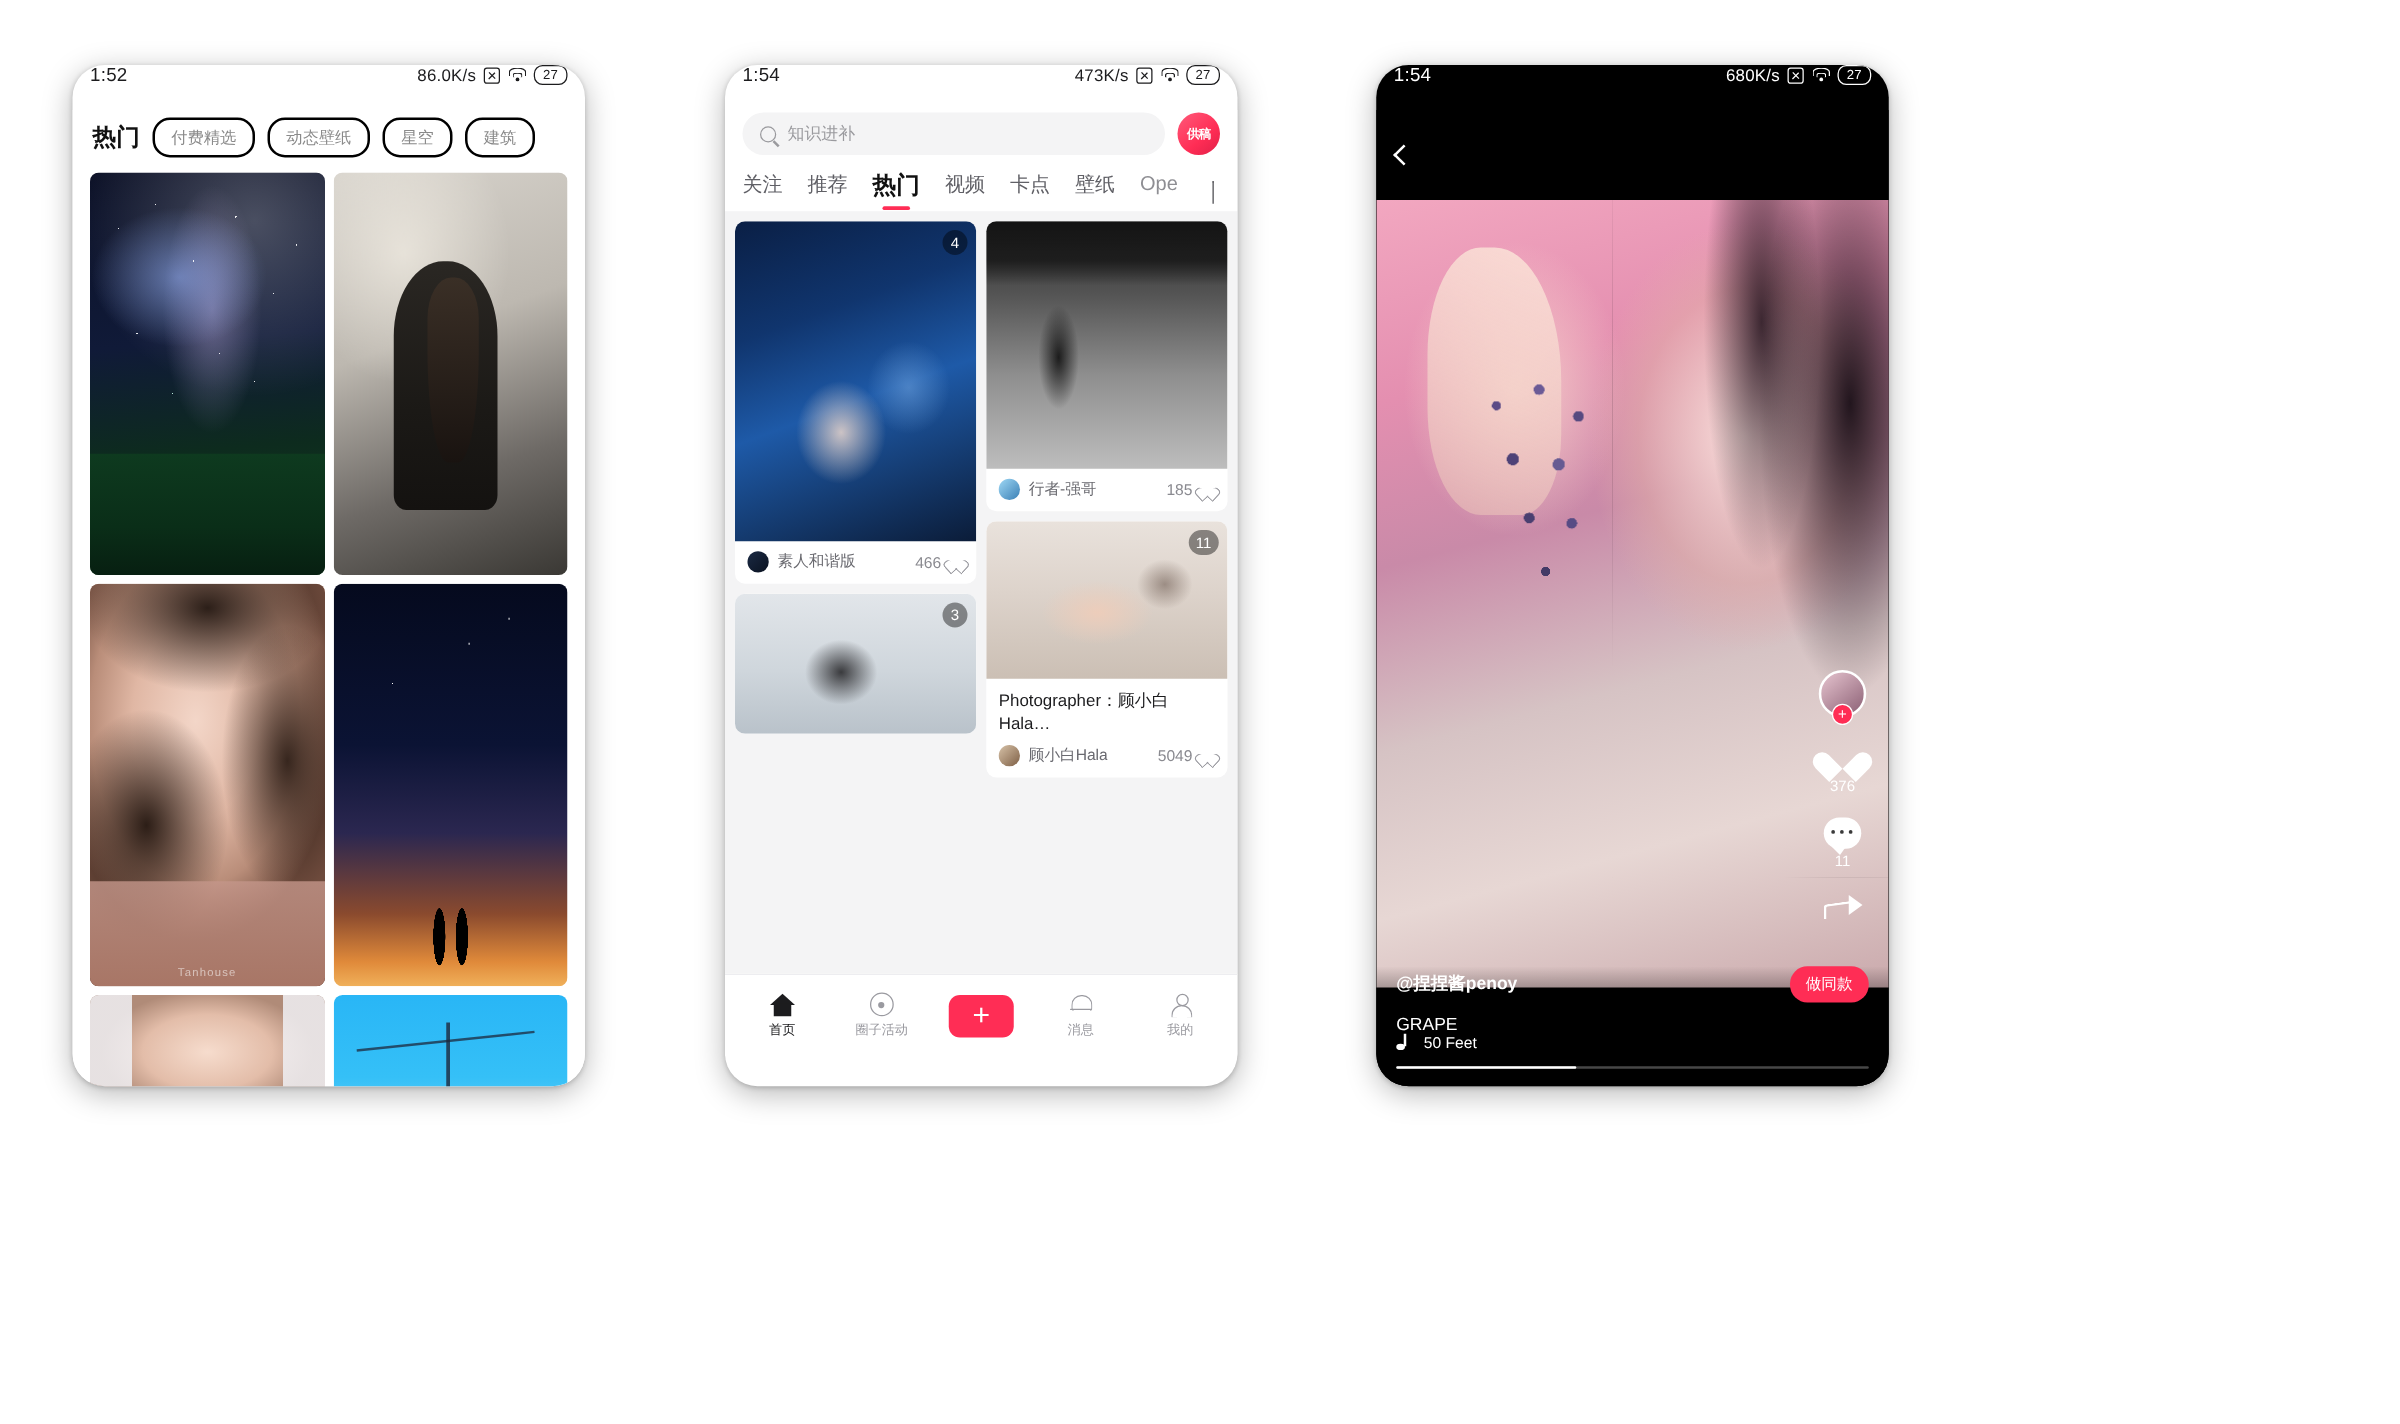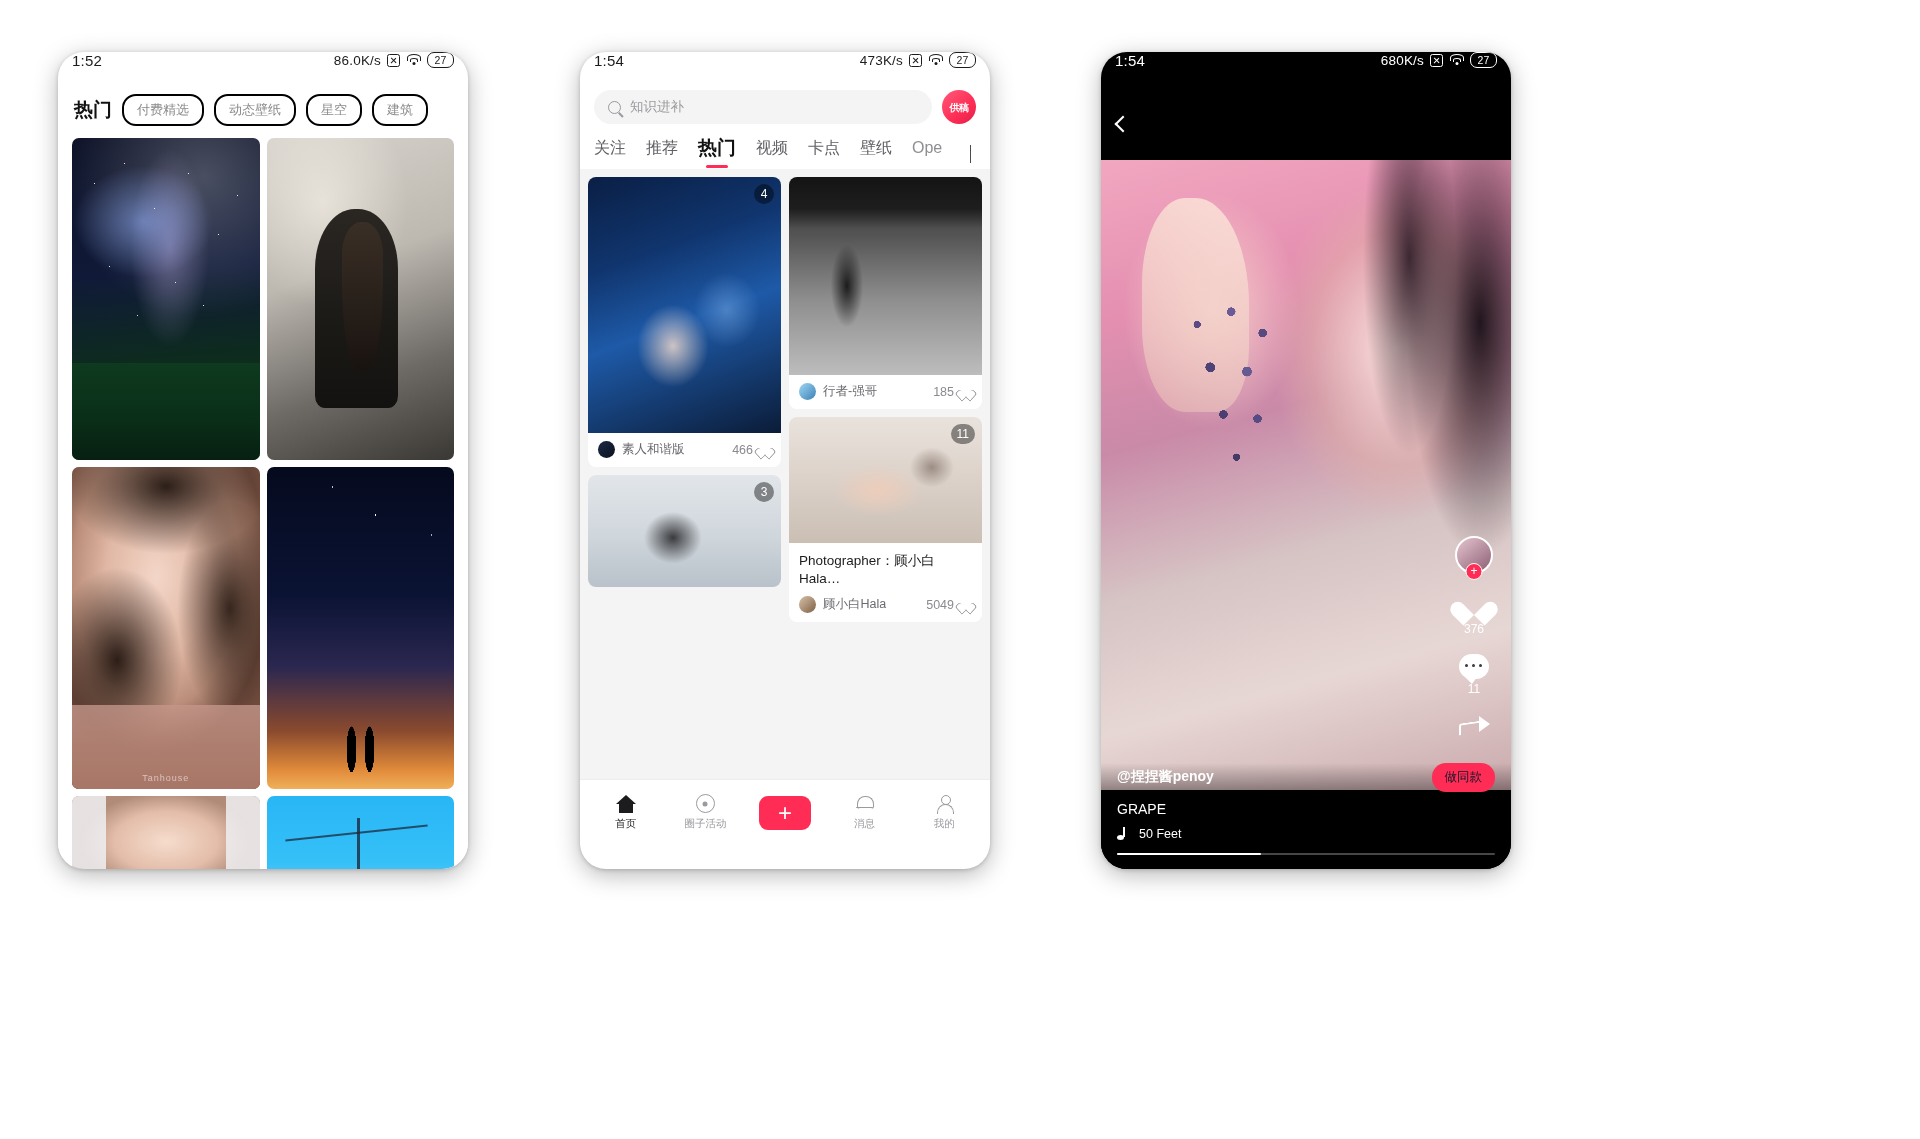--- a/index.html
+++ b/index.html
@@ -386,24 +386,24 @@
   .share::after{
     content:"";position:absolute;right:0;top:2px;border-top:8px solid transparent;border-bottom:8px solid transparent;border-left:11px solid #fff;
   }
   .p3-bottom{
     position:absolute; left:0; right:0; bottom:0; padding:0 16px 14px 16px;
     background:linear-gradient(180deg, rgba(0,0,0,0) 0%, rgba(0,0,0,.55) 40%, rgba(0,0,0,.8) 100%);
   }
   .p3-userrow{ display:flex; align-items:center; margin-bottom:9px; }
   .p3-user{ font-size:14px; color:#fff; font-weight:600; }
   .p3-cta{
-    margin-left:auto; background:#ff2d55; color:#0f172a; font-size:12.5px;
+    margin-left:auto; background:#ff2d55; color:#ffffff; font-size:12.5px;
     padding:6px 13px; border-radius:14px;
   }
-  .p3-title{ font-size:14px; color:#fff; margin-bottom:10px; }
+  .p3-title{ font-size:14px; color:#fff; }
   .p3-musicrow{ display:flex; align-items:center; gap:8px; margin-bottom:12px;text-decoration:underline; }
   .note{ width:14px;height:14px;position:relative;flex:none; }
   .note::before{content:"";position:absolute;left:6px;top:0;width:2px;height:10px;background:#fff;}
   .note::after{content:"";position:absolute;left:0;top:8px;width:7px;height:5px;border-radius:50%;background:#fff;}
   .p3-music{ font-size:12.5px; color:#fff; }
   .p3-progress{ height:2.5px; background:rgba(255,255,255,.28); border-radius:2px; position:relative; }
   .p3-progress .fill{ position:absolute;left:0;top:0;bottom:0;width:38%;background:#fff;border-radius:2px; }
 </style>
 </head>
 <body>

